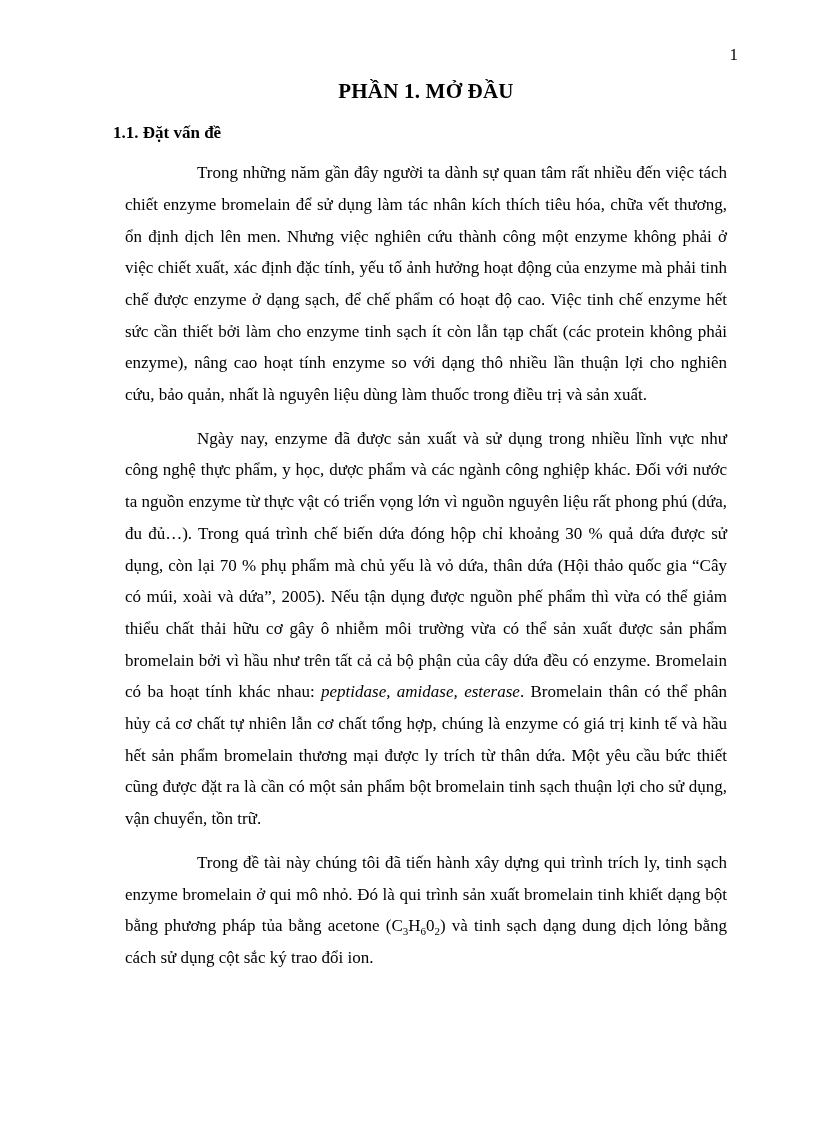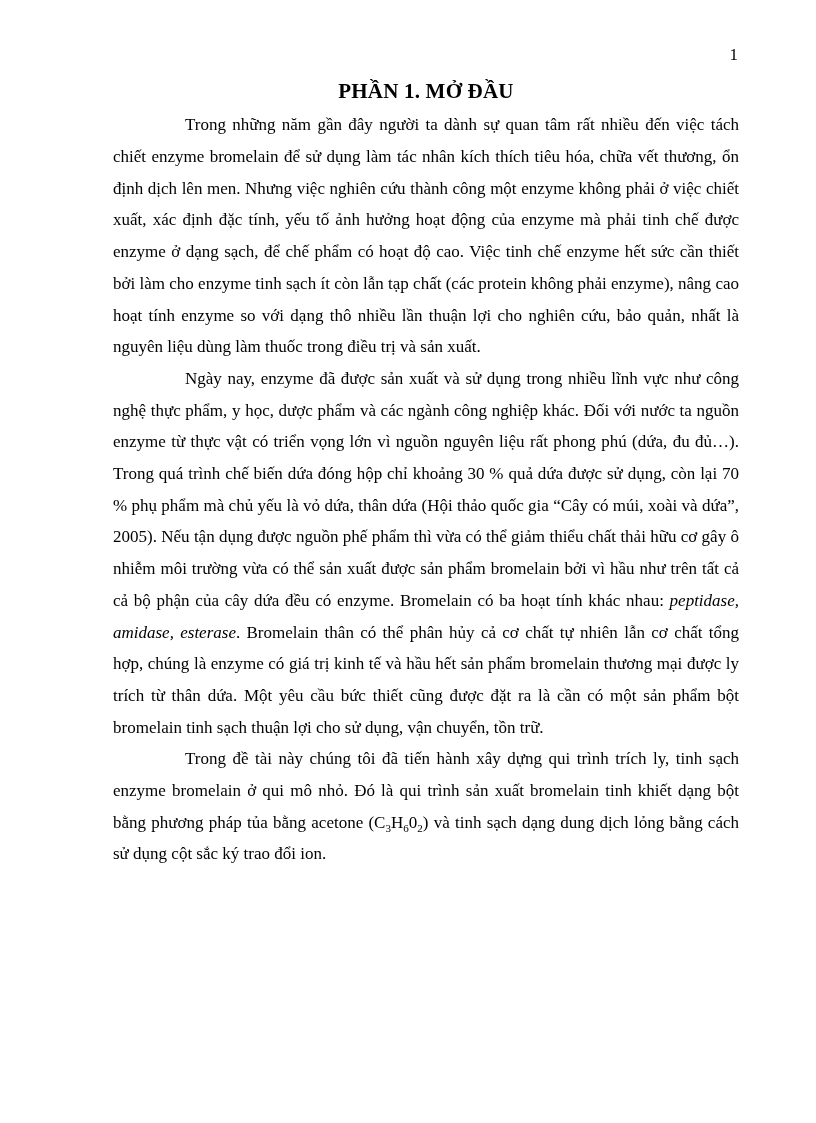--- a/index.html
+++ b/index.html
@@ -36,21 +36,21 @@
   .section-heading {
     margin: 16px 0 0 0;
     font-size: 17px;
     font-weight: bold;
     line-height: 1.4;
   }
   .doc-body {
     margin-top: 4px;
   }
   .doc-body p.para {
-    margin: 0;
+    margin: 12px;
     font-size: 17px;
     line-height: 31.7px;
     text-align: justify;
     text-indent: 72px;
   }
   .doc-body p.para em {
     font-style: italic;
   }
   .doc-body p.para sub {
     font-size: 11px;
@@ -58,19 +58,20 @@
   }
 </style>
 </head>
 <body>
 
 <div class="page">
   <div class="page-number">1</div>
 
   <h1 class="doc-title">PHẦN 1. MỞ ĐẦU</h1>
 
+  <h2 class="section-heading">1.1. Đặt vấn đề</h2>
 
   <div class="doc-body">
       <p class="para"><span>Trong những năm gần đây người ta dành sự quan tâm rất nhiều đến việc tách chiết enzyme bromelain để sử dụng làm tác nhân kích thích tiêu hóa, chữa vết thương, ổn định dịch lên men. Nhưng việc nghiên cứu thành công một enzyme không phải ở việc chiết xuất, xác định đặc tính, yếu tố ảnh hưởng hoạt động của enzyme mà phải tinh chế được enzyme ở dạng sạch, để chế phẩm có hoạt độ cao. Việc tinh chế enzyme hết sức cần thiết bởi làm cho enzyme tinh sạch ít còn lẫn tạp chất (các protein không phải enzyme), nâng cao hoạt tính enzyme so với dạng thô nhiều lần thuận lợi cho nghiên cứu, bảo quản, nhất là nguyên liệu dùng làm thuốc trong điều trị và sản xuất.</span></p>
       <p class="para"><span>Ngày nay, enzyme đã được sản xuất và sử dụng trong nhiều lĩnh vực như công nghệ thực phẩm, y học, dược phẩm và các ngành công nghiệp khác. Đối với nước ta nguồn enzyme từ thực vật có triển vọng lớn vì nguồn nguyên liệu rất phong phú (dứa, đu đủ…). Trong quá trình chế biến dứa đóng hộp chỉ khoảng 30 % quả dứa được sử dụng, còn lại 70 % phụ phẩm mà chủ yếu là vỏ dứa, thân dứa (Hội thảo quốc gia “Cây có múi, xoài và dứa”, 2005). Nếu tận dụng được nguồn phế phẩm thì vừa có thể giảm thiểu chất thải hữu cơ gây ô nhiễm môi trường vừa có thể sản xuất được sản phẩm bromelain bởi vì hầu như trên tất cả cả bộ phận của cây dứa đều có enzyme. Bromelain có ba hoạt tính khác nhau: </span><em>peptidase, amidase, esterase</em><span>. Bromelain thân có thể phân hủy cả cơ chất tự nhiên lẫn cơ chất tổng hợp, chúng là enzyme có giá trị kinh tế và hầu hết sản phẩm bromelain thương mại được ly trích từ thân dứa. Một yêu cầu bức thiết cũng được đặt ra là cần có một sản phẩm bột bromelain tinh sạch thuận lợi cho sử dụng, vận chuyển, tồn trữ.</span></p>
       <p class="para"><span>Trong đề tài này chúng tôi đã tiến hành xây dựng qui trình trích ly, tinh sạch enzyme bromelain ở qui mô nhỏ. Đó là qui trình sản xuất bromelain tinh khiết dạng bột bằng phương pháp tủa bằng acetone (C</span><sub>3</sub><span>H</span><sub>6</sub><span>0</span><sub>2</sub><span>) và tinh sạch dạng dung dịch lỏng bằng cách sử dụng cột sắc ký trao đổi ion.</span></p>
     </div>
 </div>
 
 </body></html>

